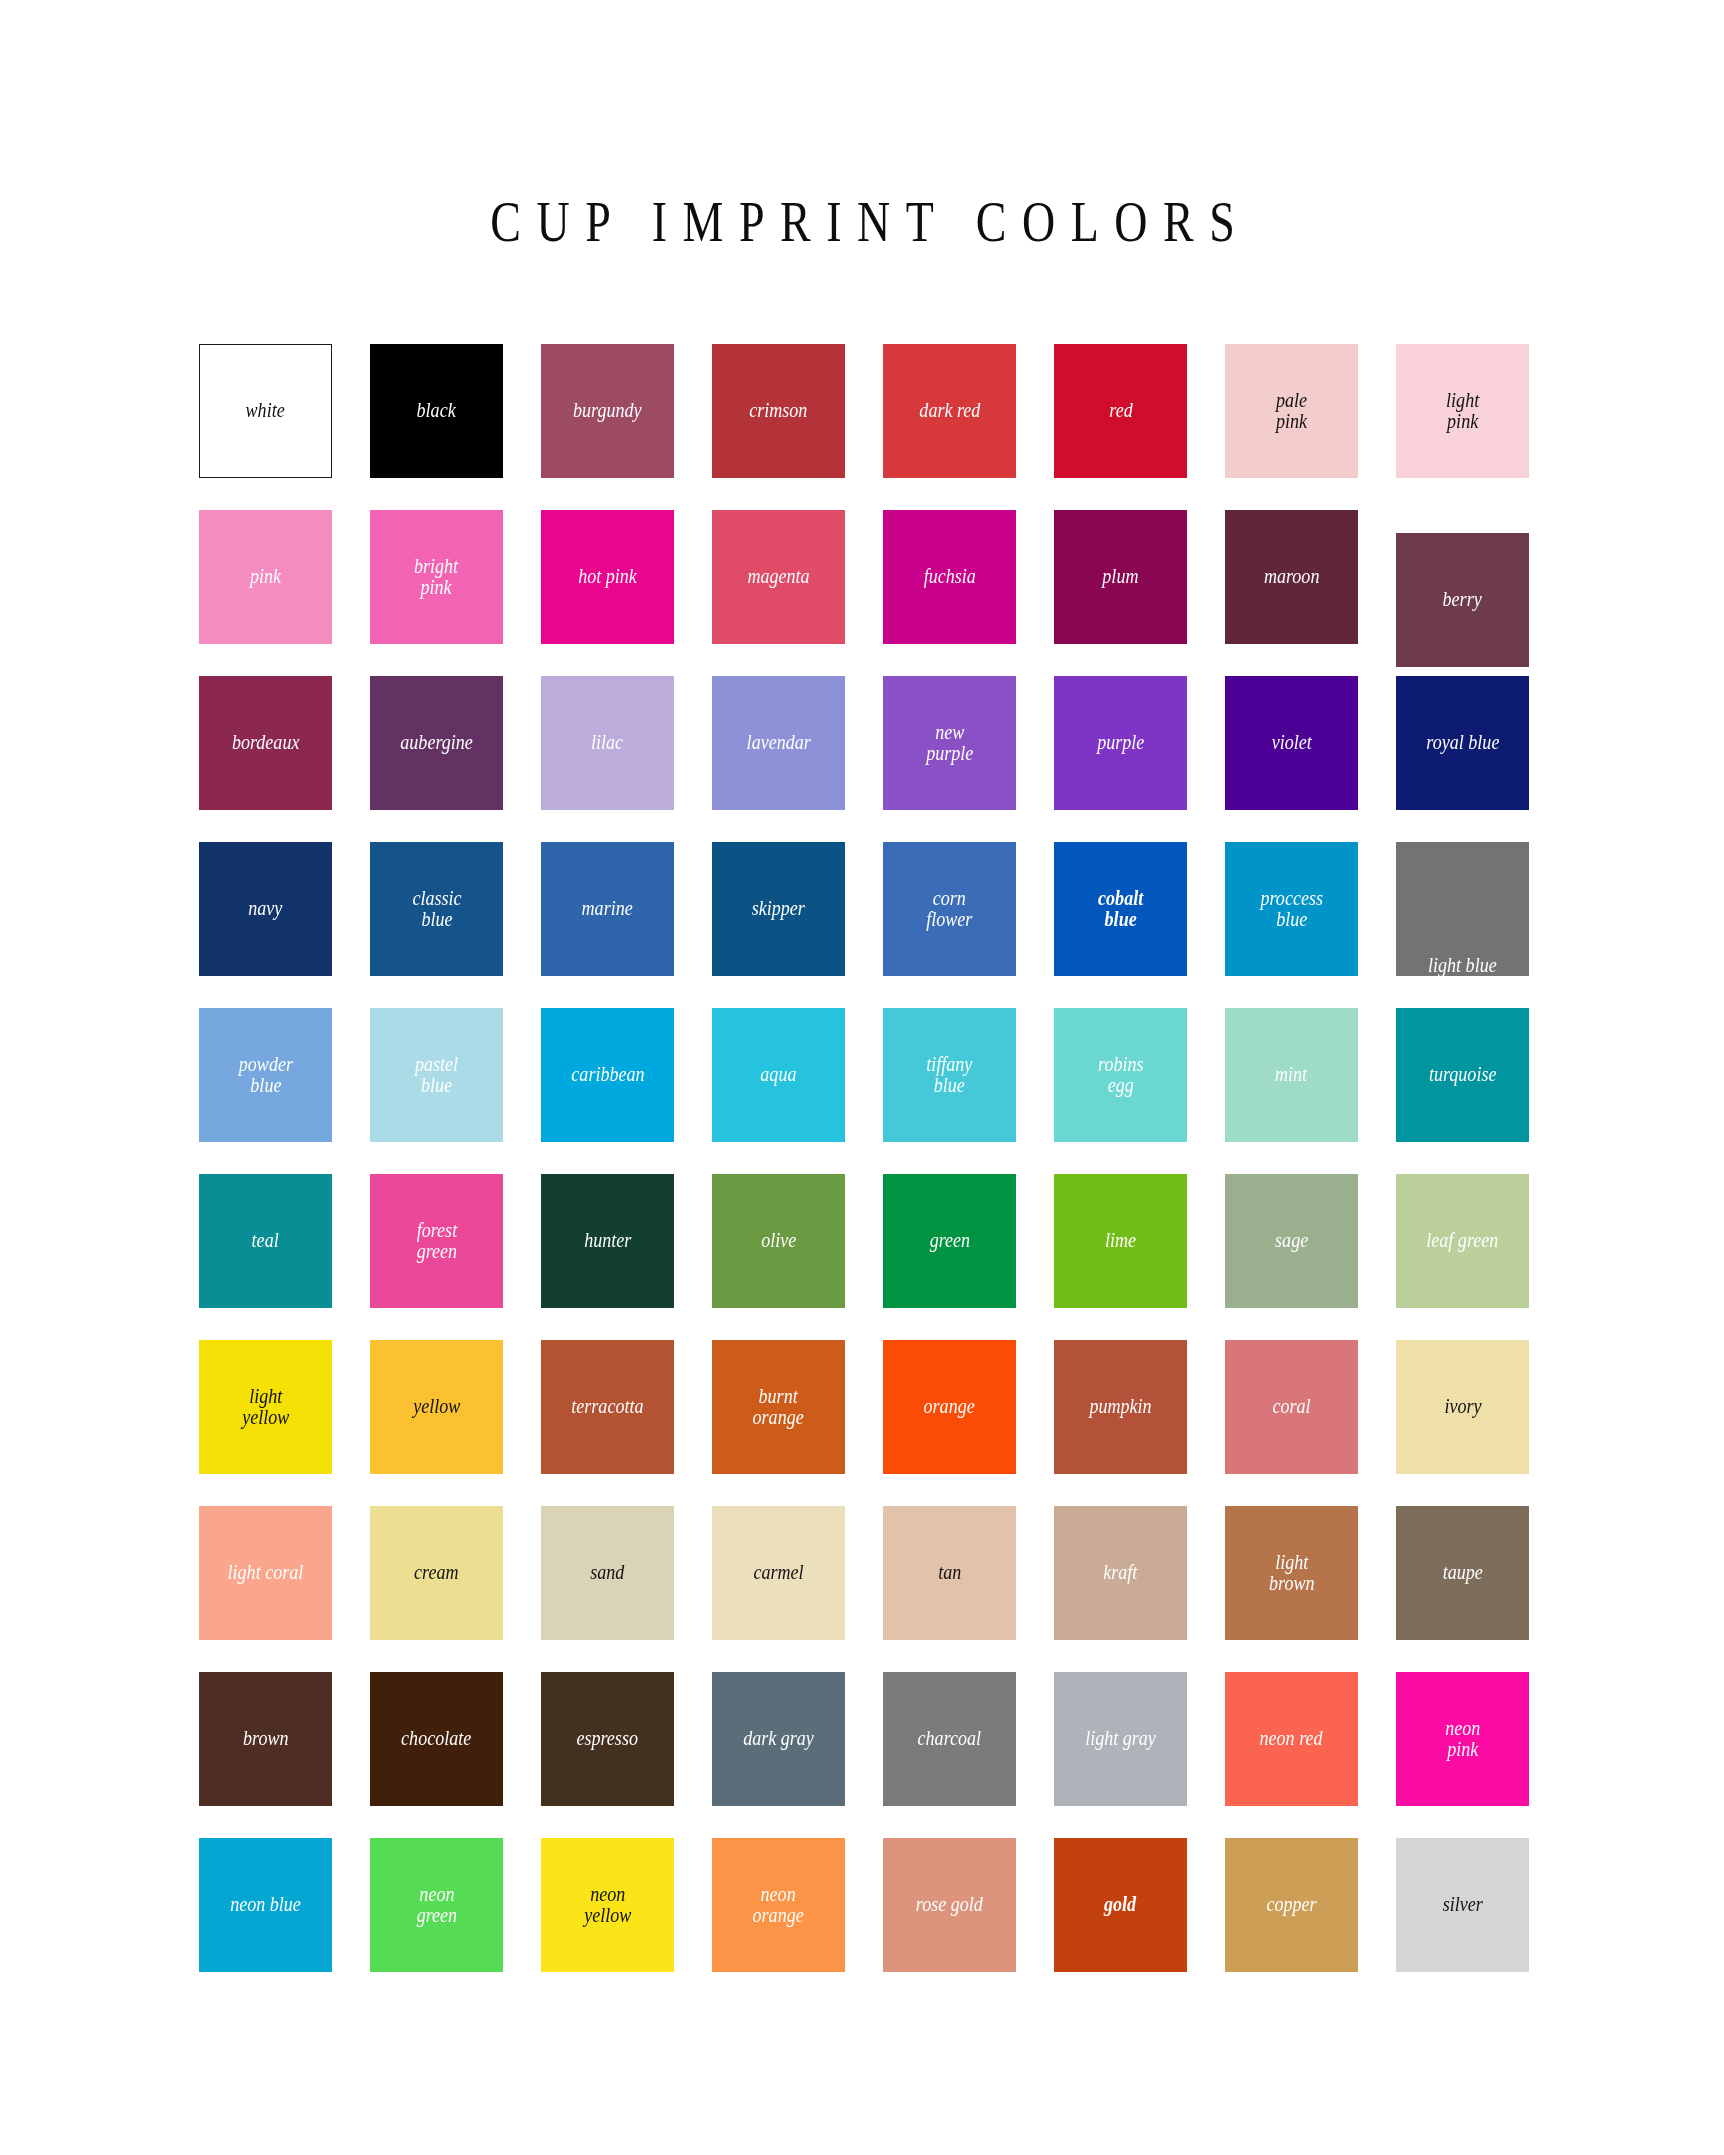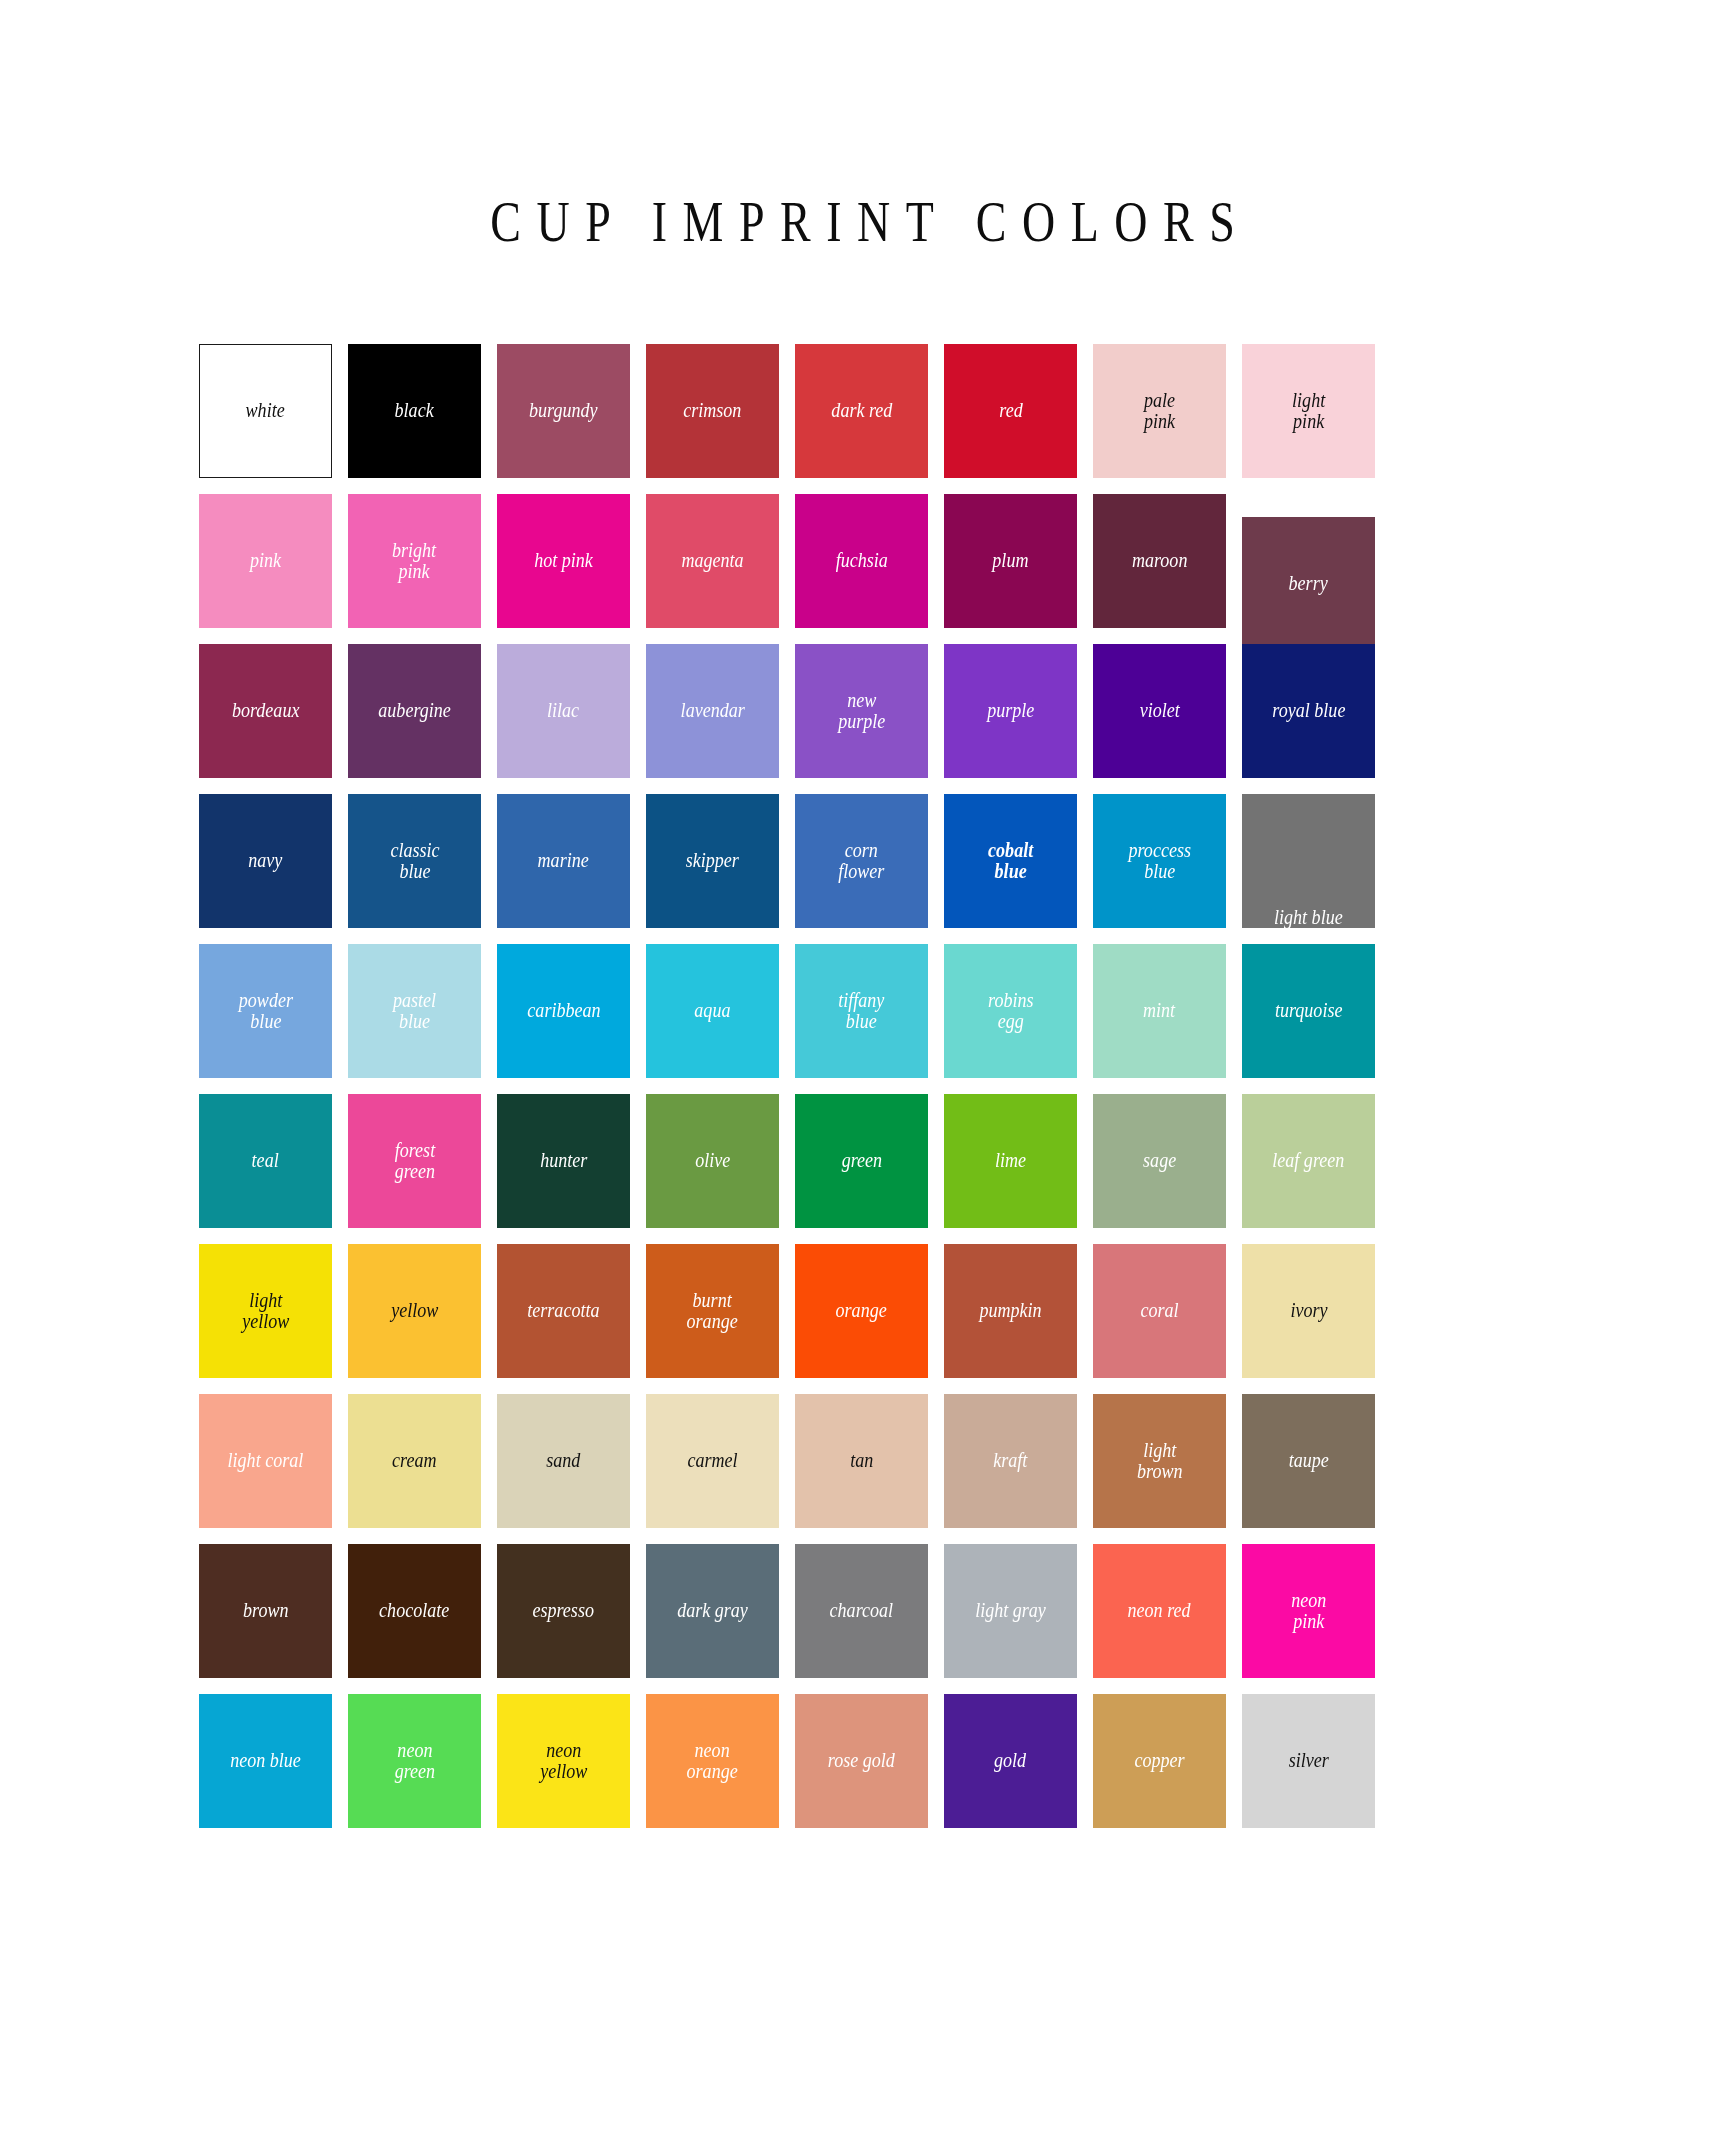--- a/index.html
+++ b/index.html
@@ -39,21 +39,20 @@
   .grid {
     position: absolute;
     top: 344px;
     left: 199px;
     width: 1334px;
     display: grid;
     grid-template-columns: repeat(8, 133px);
     grid-auto-rows: 134px;
     column-gap: 38px;
     row-gap: 32px;
-    gap: 16px;
   }
   .swatch {
     position: relative;
     width: 133px;
     height: 134px;
     display: flex;
     align-items: center;
     justify-content: center;
     box-sizing: border-box;
   }
@@ -324,21 +323,21 @@
         <span class="swatch-label" style="color: rgb(17, 17, 17);">neon
 yellow</span>
       </div>
       <div class="swatch" style="background-color: rgb(251, 148, 70);">
         <span class="swatch-label" style="color: rgb(255, 255, 255);">neon
 orange</span>
       </div>
       <div class="swatch" style="background-color: rgb(221, 148, 124);">
         <span class="swatch-label" style="color: rgb(255, 255, 255);">rose gold</span>
       </div>
-      <div class="swatch" style="background-color: #4c1d95;">
+      <div class="swatch" style="background-color: #c2410c; font-weight: bold;">
         <span class="swatch-label" style="color: rgb(255, 255, 255);">gold</span>
       </div>
       <div class="swatch" style="background-color: rgb(205, 158, 86);">
         <span class="swatch-label" style="color: rgb(255, 255, 255);">copper</span>
       </div>
       <div class="swatch" style="background-color: rgb(213, 213, 213);">
         <span class="swatch-label" style="color: rgb(17, 17, 17);">silver</span>
       </div>
     </div>
 

